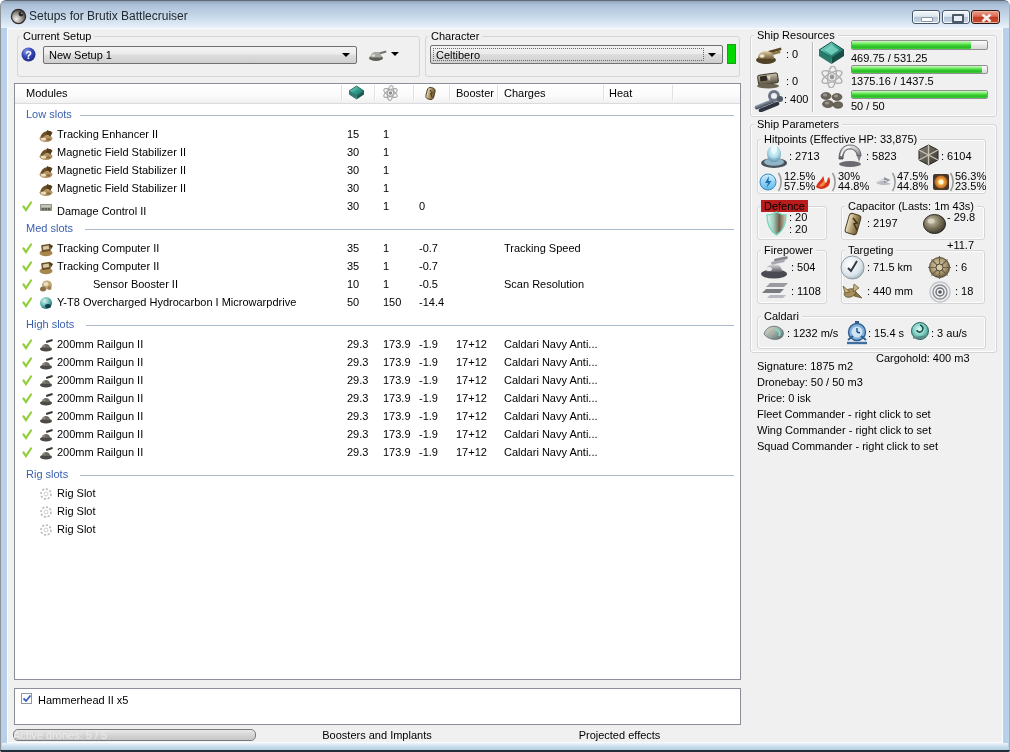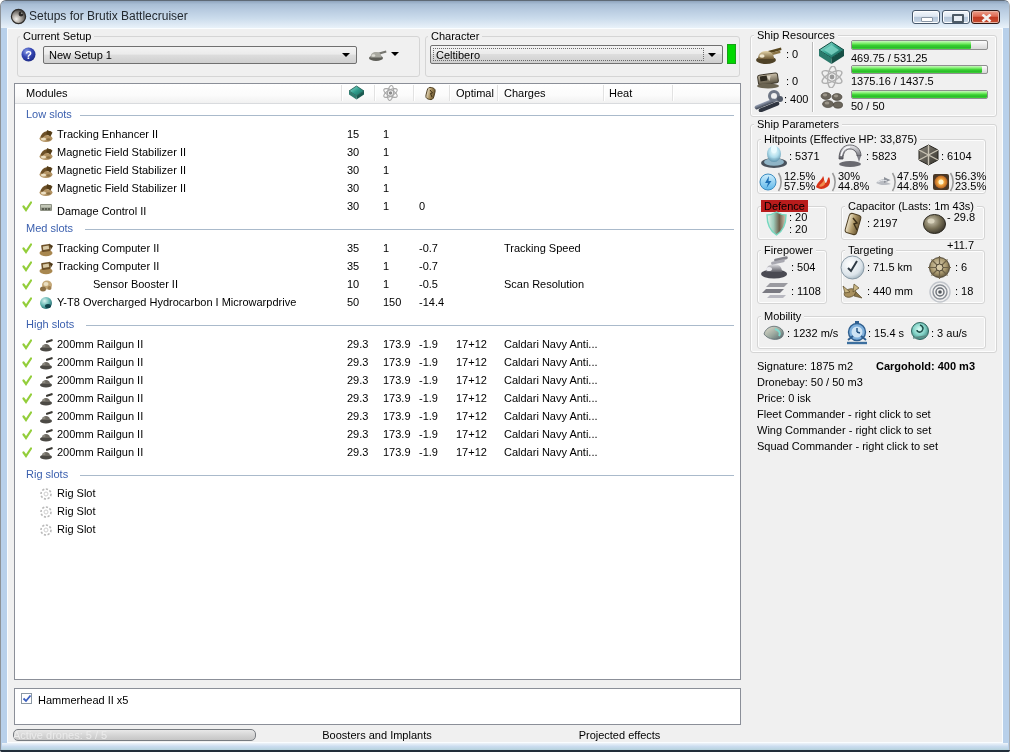--- a/index.html
+++ b/index.html
@@ -417,21 +417,21 @@
     <defs>
       <linearGradient id="capg" x1="0" y1="0" x2="1" y2="0">
         <stop offset="0%" stop-color="#e8dcc2"></stop>
         <stop offset="50%" stop-color="#a8905e"></stop>
         <stop offset="100%" stop-color="#6b5632"></stop>
       </linearGradient>
     </defs>
     <rect x="2.5" y="1.5" width="8" height="12" rx="3.5" fill="url(#capg)" stroke="#4c3d20" stroke-width="0.9" transform="rotate(14 6.5 7.5)"></rect>
     <path d="M6 4 L8.5 7 L6.5 7.5 L8 11" stroke="#3d2f16" stroke-width="1" fill="none"></path>
   </svg>
-<div class="abs" style="left:456px;top:87px;">Optimal</div>
+<div class="abs" style="left:456px;top:87px;">Booster</div>
 <div class="abs" style="left:504px;top:87px;">Charges</div>
 <div class="abs" style="left:609px;top:87px;">Heat</div>
 <div class="abs" style="left:750px;top:35px;width:247px;height:82px;border:1px solid #d5d5d5;border-radius:3px;box-sizing:border-box;box-shadow:inset 0 0 0 1px #fdfdfd;"></div>
 <div class="abs" style="left:754px;top:29px;background:#f0f0f0;padding:0 3px;">Ship Resources</div>
 <svg class="abs" style="left:754px;top:43px;" width="30" height="22">
     <defs>
       <linearGradient id="tur" x1="0" y1="0" x2="0" y2="1">
         <stop offset="0%" stop-color="#e3d3a8"></stop>
         <stop offset="100%" stop-color="#6e5a35"></stop>
       </linearGradient>
@@ -523,21 +523,21 @@
         <stop offset="0%" stop-color="#f4ffff"></stop>
         <stop offset="55%" stop-color="#abdcec"></stop>
         <stop offset="100%" stop-color="#5f93ac"></stop>
       </radialGradient>
     </defs>
     <ellipse cx="15" cy="19" rx="13" ry="5" fill="#49525c"></ellipse>
     <ellipse cx="15" cy="18" rx="10" ry="3.8" fill="#8fb4c6"></ellipse>
     <ellipse cx="15" cy="10" rx="7" ry="8" fill="url(#shg)" opacity="0.95"></ellipse>
     <ellipse cx="15" cy="5" rx="3" ry="4" fill="#eafbff"></ellipse>
   </svg>
-<div class="abs" style="left:789px;top:150px;">: 5371</div>
+<div class="abs" style="left:789px;top:150px;">: 2713</div>
 <svg class="abs" style="left:837px;top:143px;" width="27" height="25">
     <defs>
       <linearGradient id="arm" x1="0" y1="0" x2="0" y2="1">
         <stop offset="0%" stop-color="#f0f0f2"></stop>
         <stop offset="40%" stop-color="#b0b0b6"></stop>
         <stop offset="100%" stop-color="#595960"></stop>
       </linearGradient>
     </defs>
     <ellipse cx="13" cy="21" rx="11" ry="3" fill="#6a6a70"></ellipse>
     <path d="M2 16 C2 6 7 2 13 2 C19 2 24 6 24 13 L20 13 C20 9 17 6 13 6 C9 6 6 9 6 16 Z" fill="url(#arm)" stroke="#4a4a50" stroke-width="0.8"></path>
@@ -716,21 +716,21 @@
 <svg class="abs" style="left:928px;top:280px;" width="24" height="24">
     <g fill="none" stroke="#8a8f96" stroke-width="1.4">
       <circle cx="12" cy="12" r="10" stroke="#c2c6cc"></circle>
       <circle cx="12" cy="12" r="7"></circle>
       <circle cx="12" cy="12" r="4" stroke="#6a6f76"></circle>
     </g>
     <circle cx="12" cy="12" r="1.8" fill="#51565c"></circle>
   </svg>
 <div class="abs" style="left:955px;top:285px;">: 18</div>
 <div class="abs" style="left:757px;top:316px;width:229px;height:33px;border:1px solid #d5d5d5;border-radius:3px;box-sizing:border-box;box-shadow:inset 0 0 0 1px #fdfdfd;"></div>
-<div class="abs" style="left:761px;top:310px;background:#f0f0f0;padding:0 3px;">Mobility</div>
+<div class="abs" style="left:761px;top:310px;background:#f0f0f0;padding:0 3px;">Caldari</div>
 <svg class="abs" style="left:761px;top:322px;" width="26" height="20">
     <defs>
       <linearGradient id="spd" x1="0" y1="0" x2="1" y2="1">
         <stop offset="0%" stop-color="#e8e2d2"></stop>
         <stop offset="55%" stop-color="#9aa89e"></stop>
         <stop offset="100%" stop-color="#53646a"></stop>
       </linearGradient>
     </defs>
     <path d="M3 12 C5 5 12 3 17 5 C22 7 24 11 21 15 C17 19 7 18 3 12 Z" fill="url(#spd)" stroke="#5c6a6e" stroke-width="0.8"></path>
     <path d="M14 7 C18 8 20 11 18 14" stroke="#7fd8cc" stroke-width="2" fill="none"></path>
@@ -752,21 +752,21 @@
         <stop offset="55%" stop-color="#7fd0c4"></stop>
         <stop offset="100%" stop-color="#3a7a74"></stop>
       </radialGradient>
     </defs>
     <circle cx="11" cy="11" r="8.5" fill="url(#wrp)" stroke="#2f6660" stroke-width="1"></circle>
     <path d="M11 5 C14 6 15 9 13 11 C11 13 8 12 8 10" stroke="#1f4f4a" stroke-width="1.6" fill="none"></path>
     <path d="M4 18 L18 16" stroke="#5c8a84" stroke-width="1.6"></path>
   </svg>
 <div class="abs" style="left:931px;top:327px;">: 3 au/s</div>
 <div class="abs" style="left:757px;top:360px;">Signature: 1875 m2</div>
-<div class="abs" style="left:876px;top:360px;font-weight:bold;">Cargohold: 400 m3</div>
+<div class="abs" style="left:876px;top:352px;">Cargohold: 400 m3</div>
 <div class="abs" style="left:757px;top:376px;">Dronebay: 50 / 50 m3</div>
 <div class="abs" style="left:757px;top:392px;">Price: 0 isk</div>
 <div class="abs" style="left:757px;top:408px;">Fleet Commander - right click to set</div>
 <div class="abs" style="left:757px;top:424px;">Wing Commander - right click to set</div>
 <div class="abs" style="left:757px;top:440px;">Squad Commander - right click to set</div>
 
 <div id="drnpanel" class="abs"></div>
 <div class="abs" style="left:21px;top:693px;width:11px;height:11px;background:#fff;border:1px solid #8b98a5;box-sizing:border-box;"></div>
 <svg class="abs" style="left:22px;top:694px;" width="10" height="10">
     <path d="M1.5 4.5 L4 7 L8.5 1.5" stroke="#3b5fc0" stroke-width="1.8" fill="none"></path>

